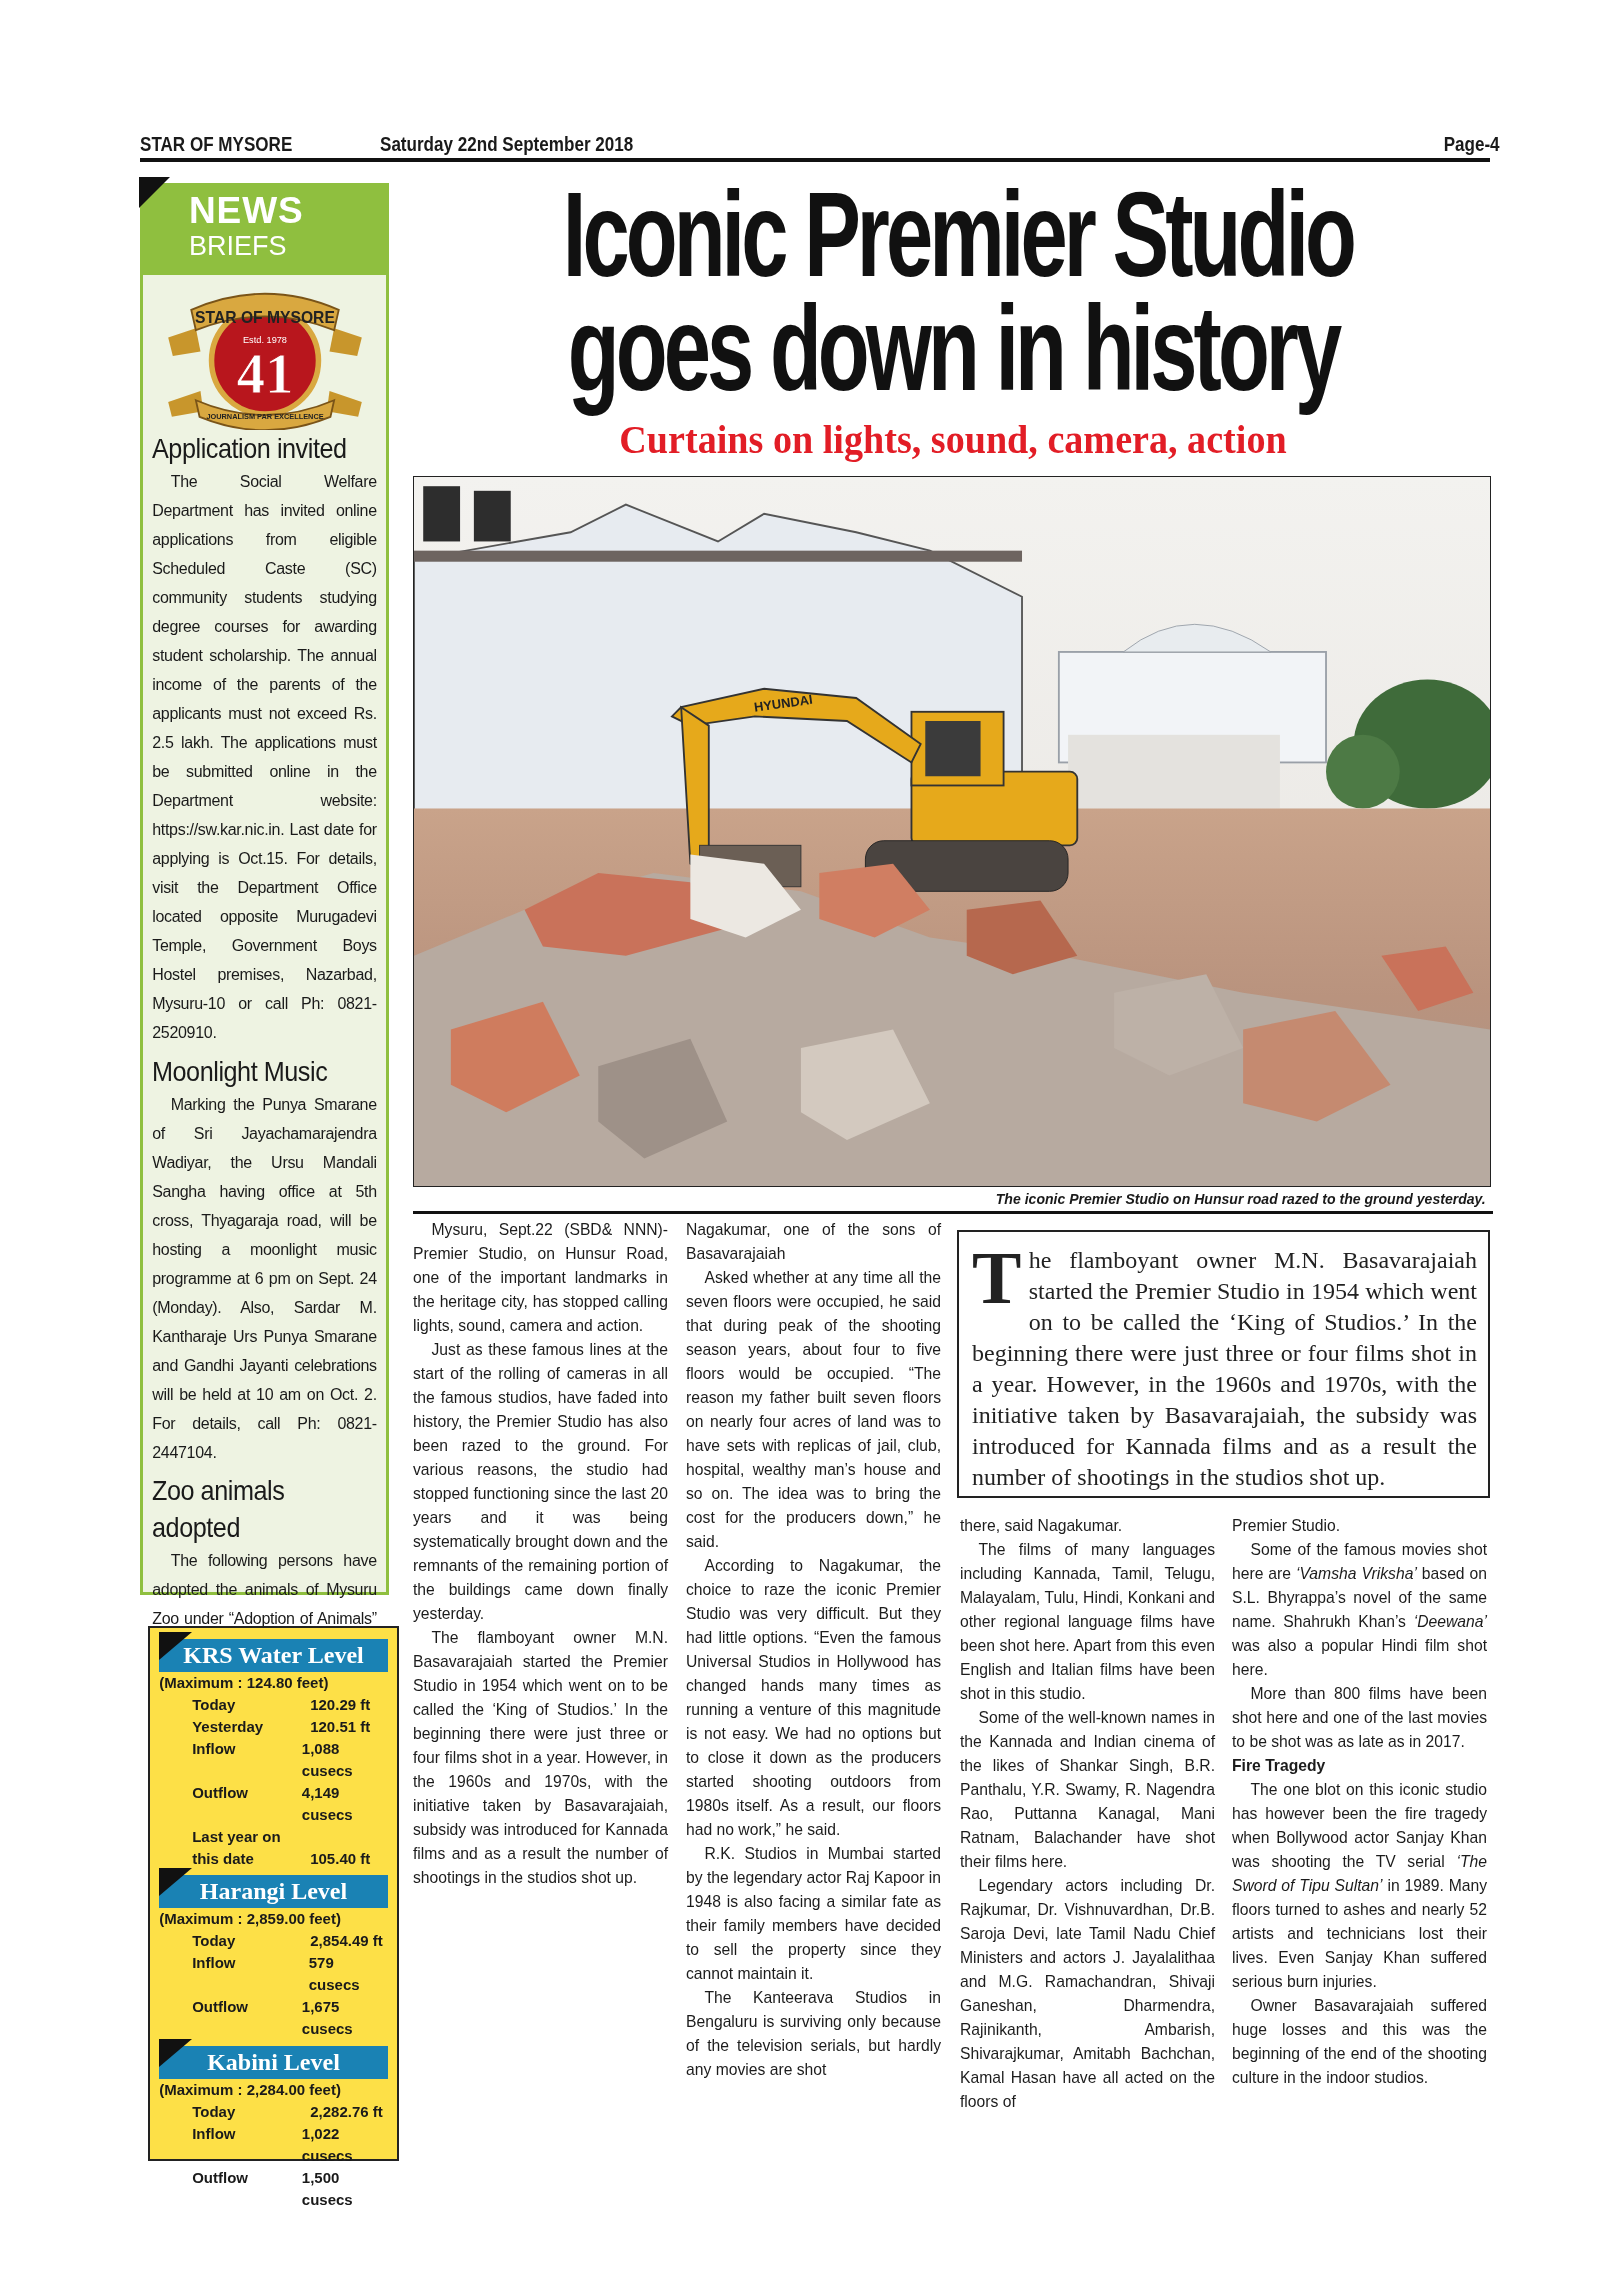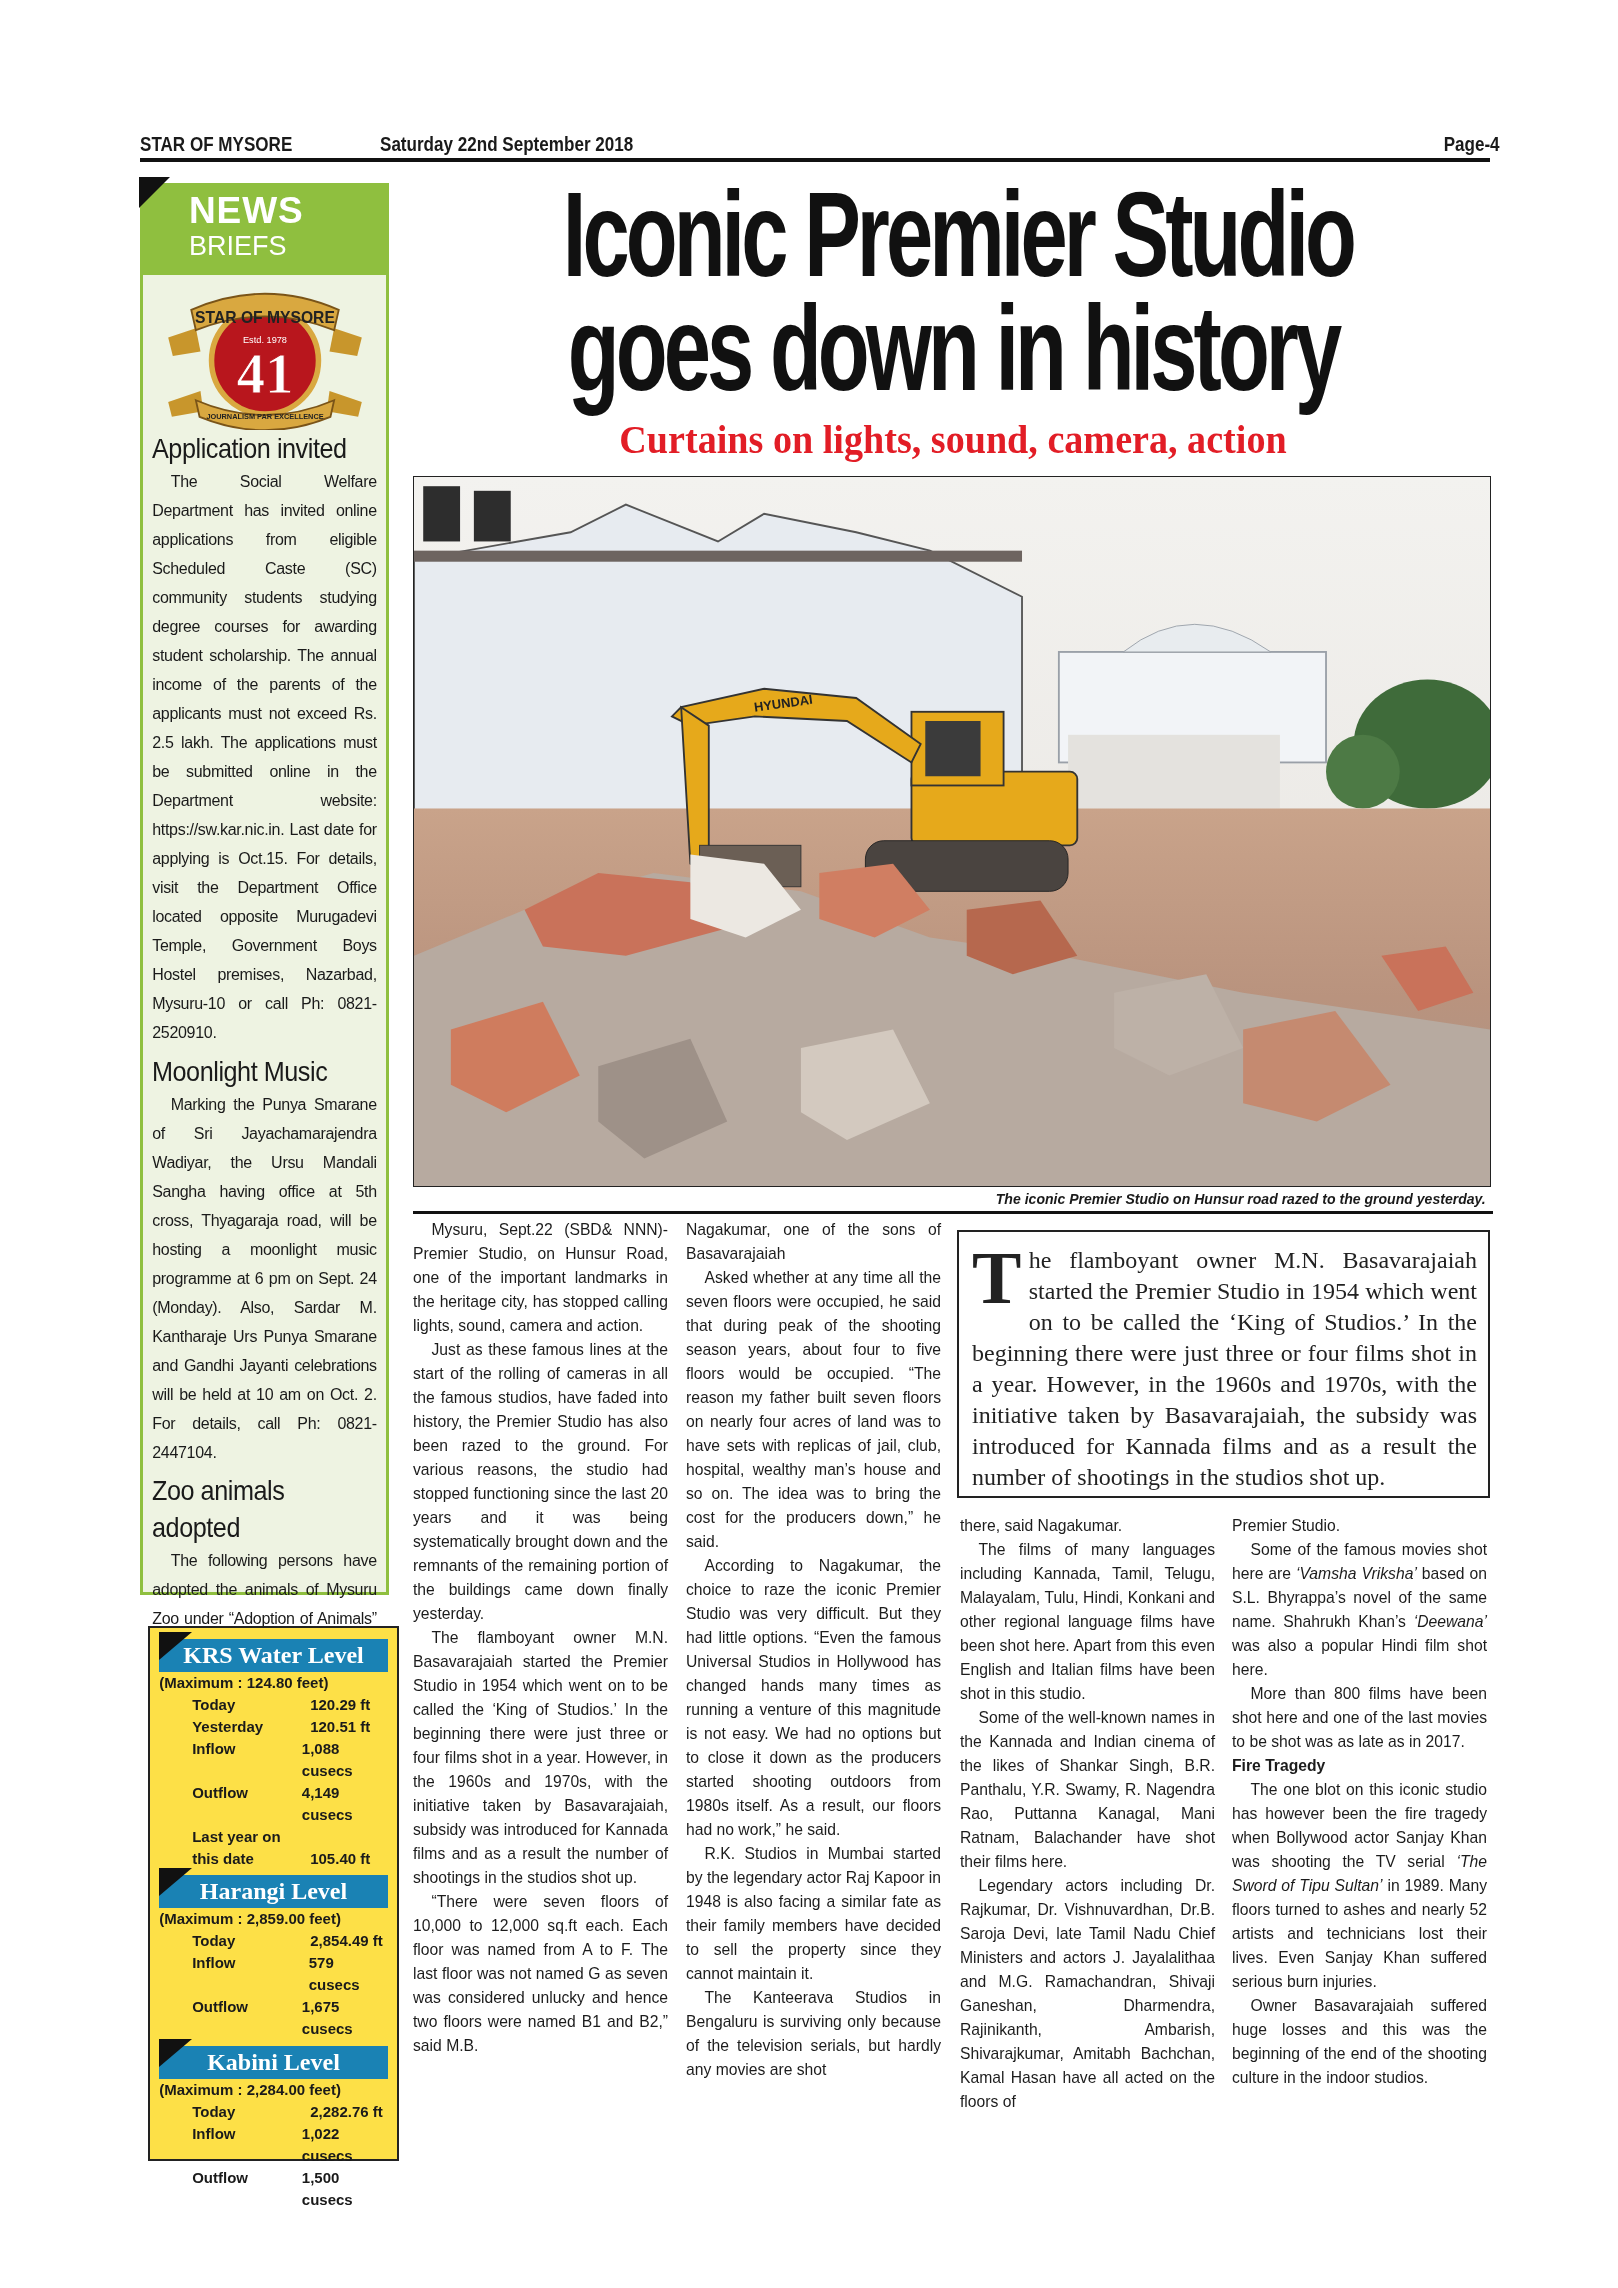--- a/index.html
+++ b/index.html
@@ -232,21 +232,20 @@
     </g>
   </svg>
 </figure>
 <div class="caption">The iconic Premier Studio on Hunsur road razed to the ground yesterday.</div>
 <div class="caption-rule"></div>
 
 <div class="col col1">
   <p>Mysuru, Sept.22 (SBD&amp; NNN)- Premier Studio, on Hunsur Road, one of the important landmarks in the heritage city, has stopped calling lights, sound, camera and action.</p>
   <p>Just as these famous lines at the start of the rolling of cameras in all the famous studios, have faded into history, the Premier Studio has also been razed to the ground. For various reasons, the studio had stopped functioning since the last 20 years and it was being systematically brought down and the remnants of the remaining portion of the buildings came down finally yesterday.</p>
   <p>The flamboyant owner M.N. Basavarajaiah started the Premier Studio in 1954 which went on to be called the ‘King of Studios.’ In the beginning there were just three or four films shot in a year. However, in the 1960s and 1970s, with the initiative taken by Basavarajaiah, subsidy was introduced for Kannada films and as a result the number of shootings in the studios shot up.</p>
-  <p>“There were seven floors of 10,000 to 12,000 sq.ft each. Each floor was named from A to F. The last floor was not named G as seven was considered unlucky and hence two floors were named B1 and B2,” said M.B.</p>
 </div>
 <div class="col col2">
   <p class="noindent">Nagakumar, one of the sons of Basavarajaiah</p>
   <p>Asked whether at any time all the seven floors were occupied, he said that during peak of the shooting season years, about four to five floors would be occupied. “The reason my father built seven floors on nearly four acres of land was to have sets with replicas of jail, club, hospital, wealthy man’s house and so on. The idea was to bring the cost for the producers down,” he said.</p>
   <p>According to Nagakumar, the choice to raze the iconic Premier Studio was very difficult. But they had little options. “Even the famous Universal Studios in Hollywood has changed hands many times as running a venture of this magnitude is not easy. We had no options but to close it down as the producers started shooting outdoors from 1980s itself. As a result, our floors had no work,” he said.</p>
   <p>R.K. Studios in Mumbai started by the legendary actor Raj Kapoor in 1948 is also facing a similar fate as their family members have decided to sell the property since they cannot maintain it.</p>
   <p>The Kanteerava Studios in Bengaluru is surviving only because of the television serials, but hardly any movies are shot</p>
 </div>
 
 <div class="pull">

